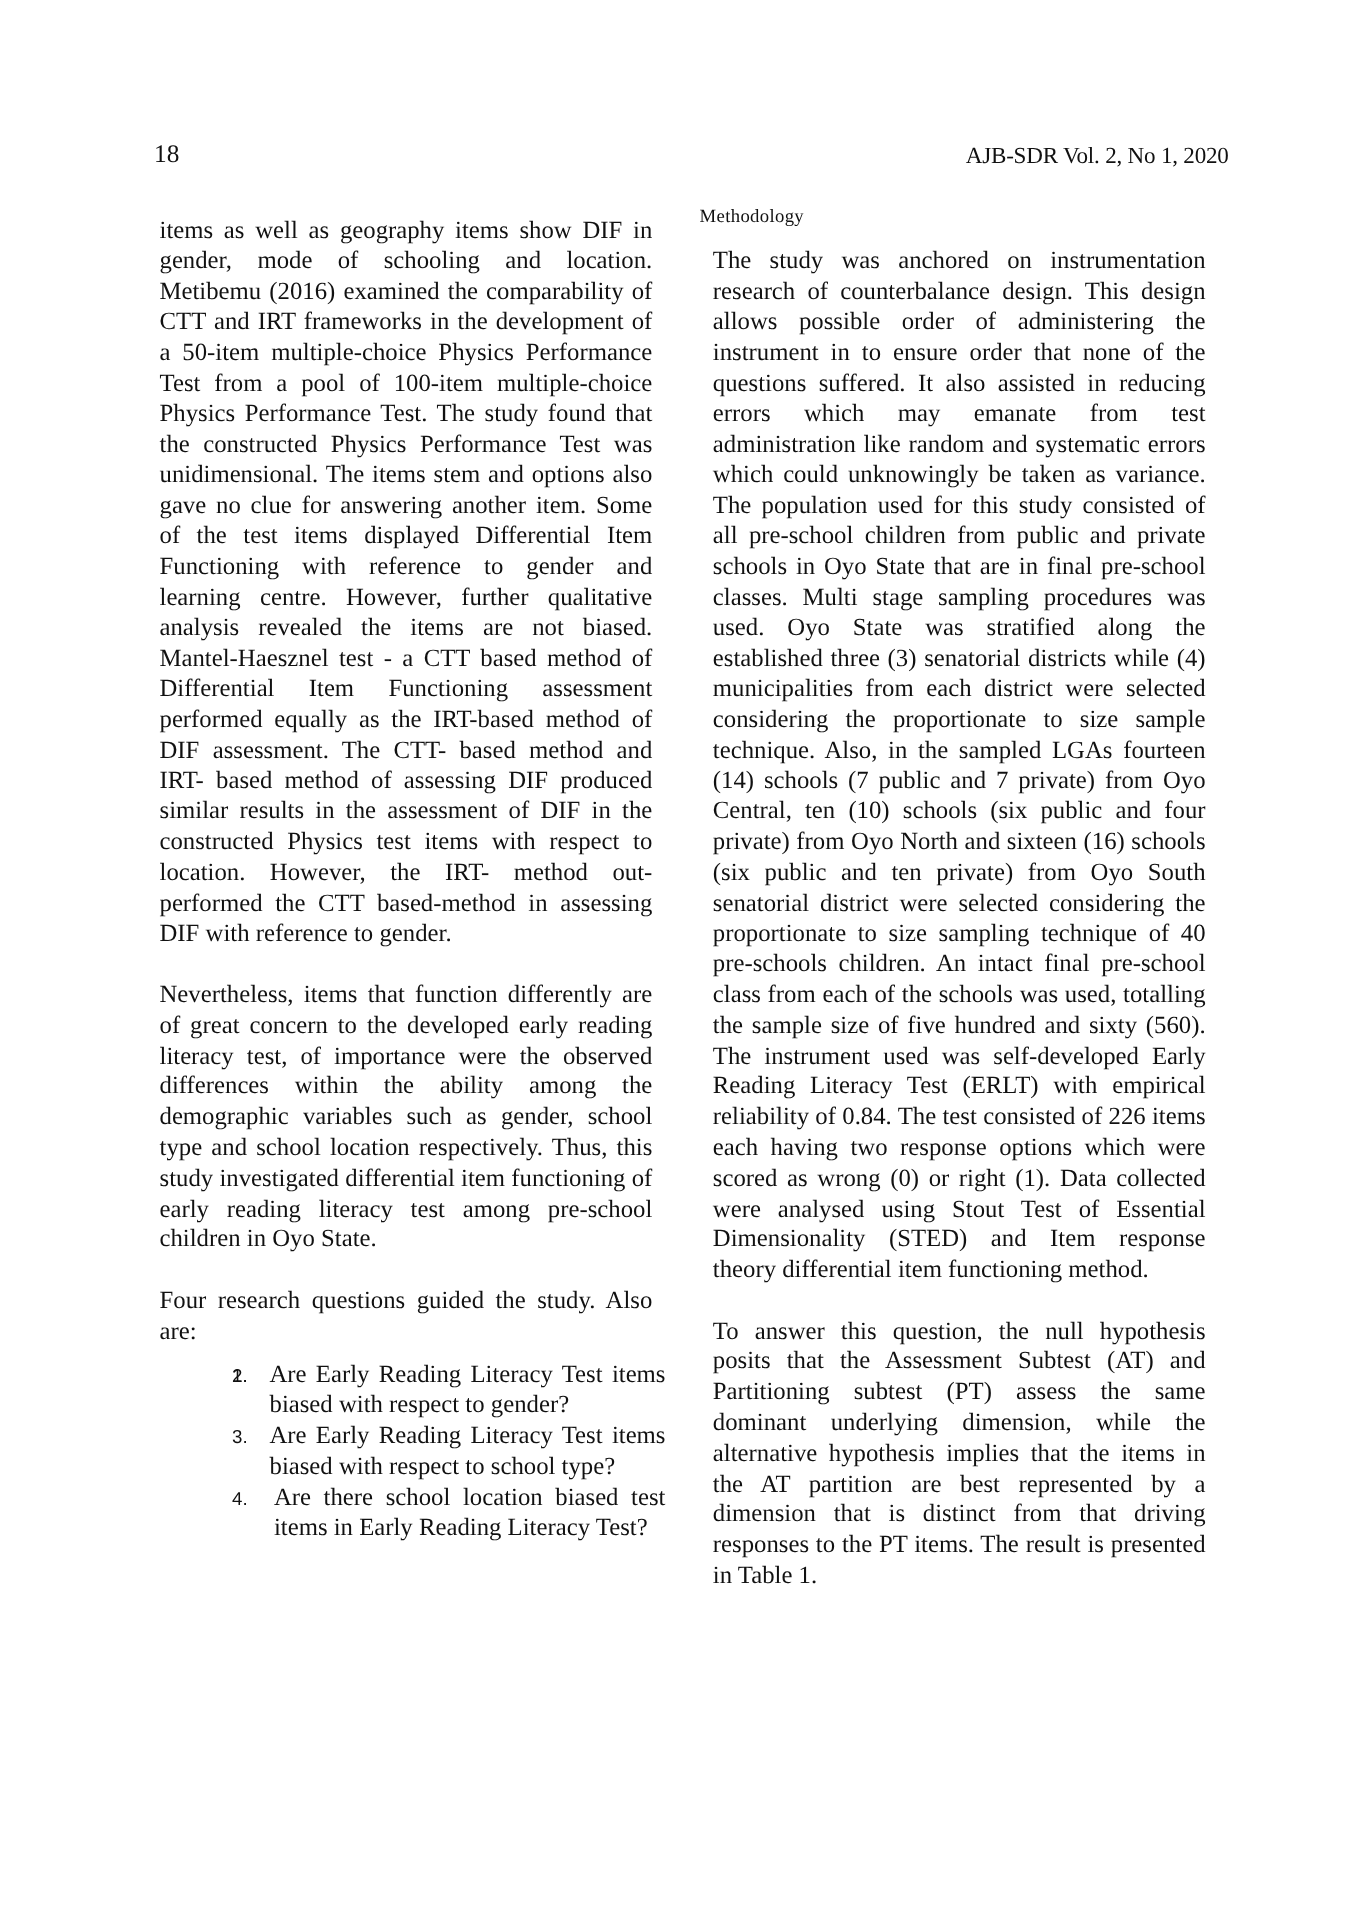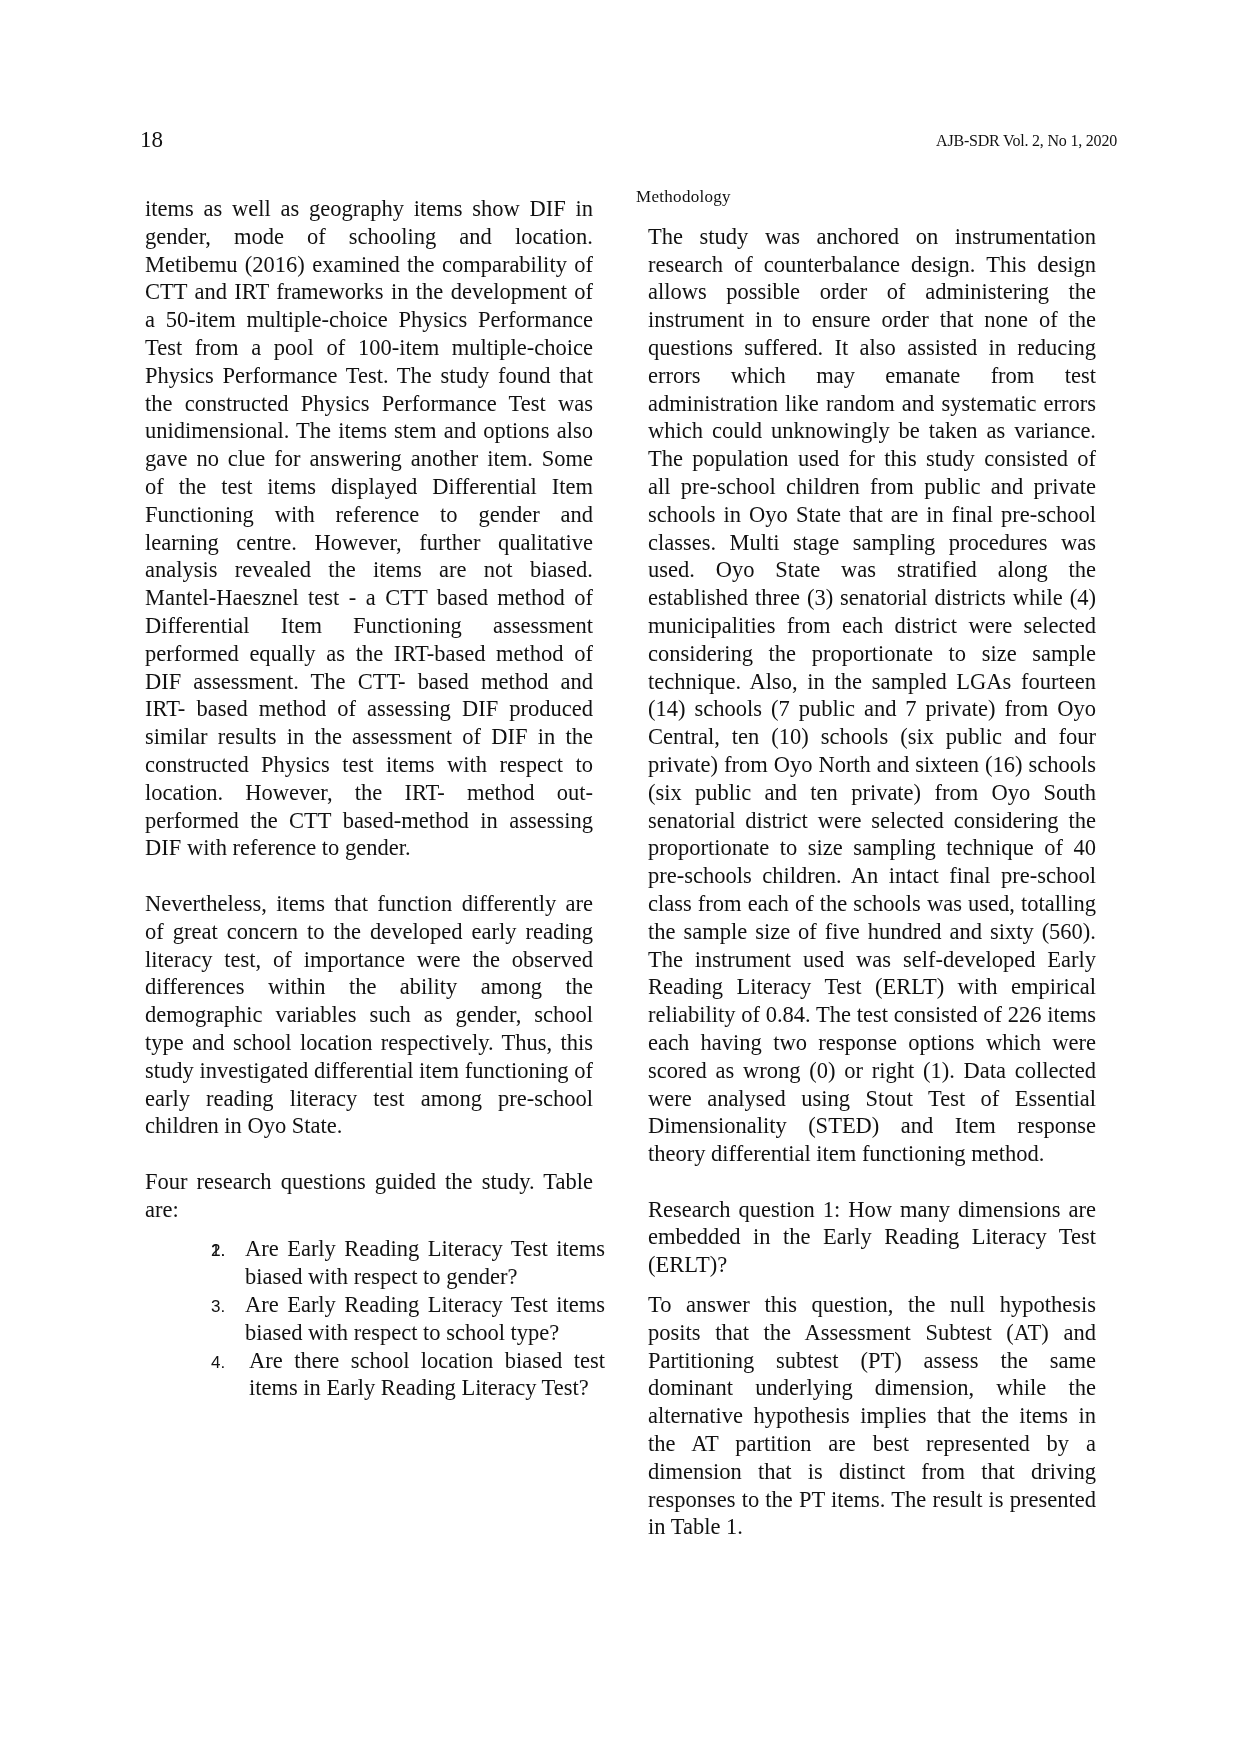--- a/index.html
+++ b/index.html
@@ -19,21 +19,21 @@
       position: absolute;
       left: 140px;
       top: 126px;
       font-size: 23px;
       line-height: 28px;
     }
     .running-head {
       position: absolute;
       right: 124px;
       top: 130px;
-      font-size: 16px;
+      font-size: 21px;
       line-height: 22px;
       letter-spacing: -0.2px;
     }
     .column {
       position: absolute;
       top: 183px;
       width: 472px;
       font-size: 22.5px;
       line-height: 27.8px;
       text-align: justify;
@@ -83,21 +83,21 @@
 
   <div class="page-number">18</div>
   <div class="running-head">AJB-SDR Vol. 2, No 1, 2020</div>
 
   <section class="column col-left">
     <p>items as well as geography items show DIF in gender, mode of schooling and location. Metibemu (2016) examined the comparability of CTT and IRT frameworks in the development of a 50-item multiple-choice Physics Performance Test from a pool of 100-item multiple-choice Physics Performance Test. The study found that the constructed Physics Performance Test was unidimensional. The items stem and options also gave no clue for answering another item. Some of the test items displayed Differential Item Functioning with reference to gender and learning centre. However, further qualitative analysis revealed the items are not biased. Mantel-Haesznel test - a CTT based method of Differential Item Functioning assessment performed equally as the IRT-based method of DIF assessment. The CTT- based method and IRT- based method of assessing DIF produced similar results in the assessment of DIF in the constructed Physics test items with respect to location. However, the IRT- method out-performed the CTT based-method in assessing DIF with reference to gender.</p>
 
     <p class="para-gap">Nevertheless, items that function differently are of great concern to the developed early reading literacy test, of importance were the observed differences within the ability among the demographic variables such as gender, school type and school location respectively. Thus, this study investigated differential item functioning of early reading literacy test among pre-school children in Oyo State.</p>
 
     <div class="para-gap" style="margin-top:27.8px">
-      <p>Four research questions guided the study. Table are:</p>
+      <p>Four research questions guided the study. Also are:</p>
       <ol class="rq-list">
         <li class="rq-item first">
           <span class="rq-num">1.</span>
         </li>
         <li class="rq-item">
           <span class="rq-num">2.</span>
           <span class="rq-text">Are Early Reading Literacy Test items biased with respect to gender?</span>
         </li>
         <li class="rq-item">
           <span class="rq-num">3.</span>
@@ -111,18 +111,17 @@
     </div>
   </section>
 
   <section class="column col-right">
     <div>
       <h2 class="section-heading">Methodology</h2>
       <p>The study was anchored on instrumentation research of counterbalance design.  This design allows possible order of administering the instrument in to ensure order that none of the questions suffered. It also assisted in reducing errors which may emanate from test administration like random and systematic errors which could unknowingly be taken as variance. The population used for this study consisted of all pre-school children from public and private schools in Oyo State that are in final pre-school classes. Multi stage sampling procedures was used. Oyo State was stratified along the established three (3) senatorial districts while (4) municipalities from each district were selected considering the proportionate to size sample technique. Also, in the sampled LGAs fourteen (14) schools (7 public and 7 private) from Oyo Central, ten (10) schools (six public and four private) from Oyo North  and sixteen (16) schools (six public and ten private) from Oyo South senatorial district were selected considering the proportionate to size sampling technique of 40 pre-schools children. An intact final pre-school class from each of the schools was used, totalling the sample size of five hundred and sixty (560). The instrument used was self-developed Early Reading Literacy Test (ERLT) with empirical reliability of 0.84. The test consisted of 226 items each having two response options which were scored as wrong (0) or right (1). Data collected were analysed using Stout Test of Essential Dimensionality (STED) and Item response theory differential item functioning method.</p>
     </div>
 
     <div class="para-gap" style="margin-top:27.8px">
-      <p>Research question 1: How many dimensions are embedded in the Early Reading Literacy Test (ERLT)?</p>
       <p>To answer this question, the null hypothesis posits that the Assessment Subtest (AT) and Partitioning subtest (PT) assess the same dominant underlying dimension, while the alternative hypothesis implies that the items in the AT partition are best represented by a dimension that is distinct from that driving responses to the PT items. The result is presented in Table 1.</p>
     </div>
   </section>
 
 </div>
 
 </body></html>

